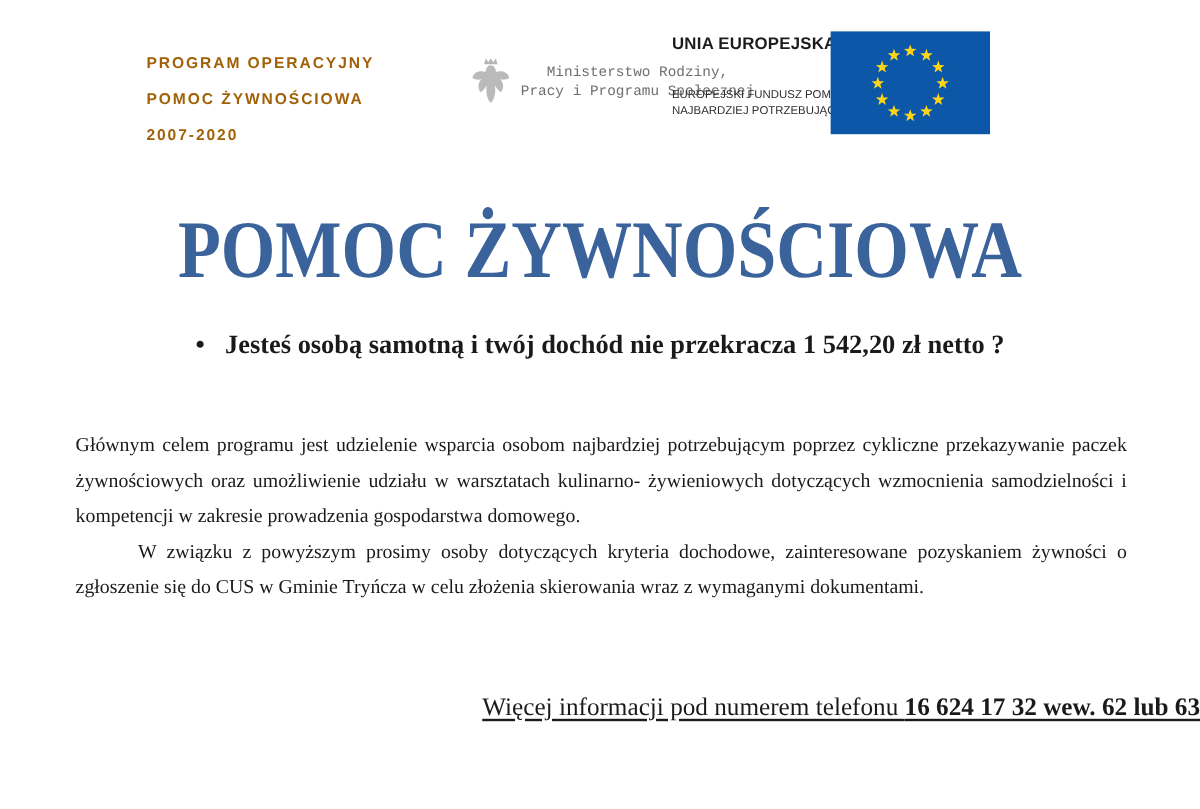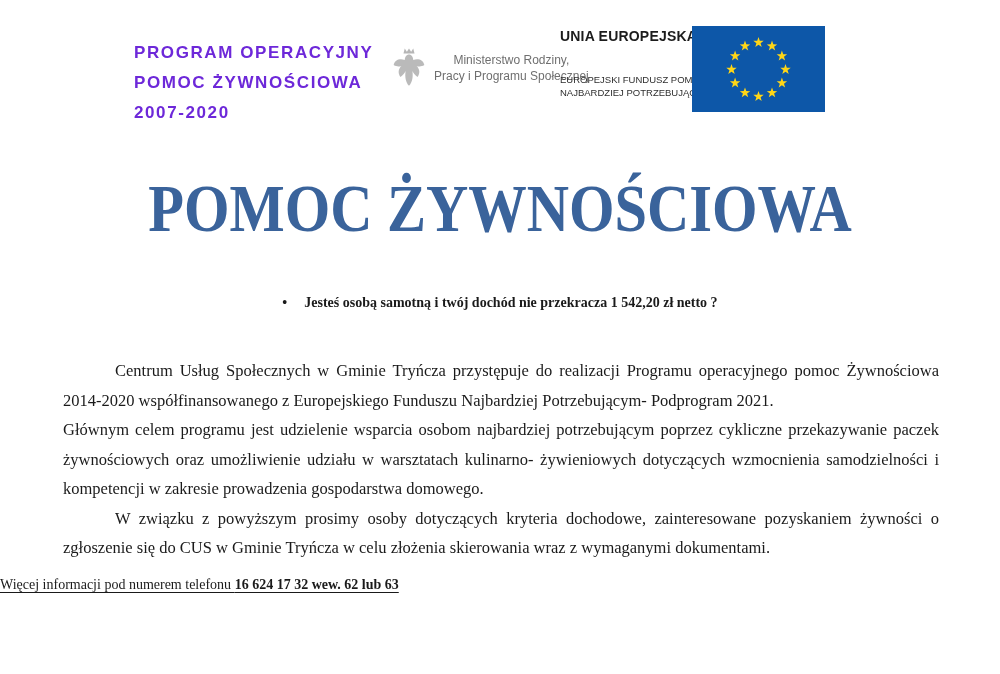--- a/index.html
+++ b/index.html
@@ -9,32 +9,31 @@
     background:#ffffff;
     font-family:"Liberation Serif", serif;
     color:#1a1a1a;
     overflow:hidden;
   }
 
   
   .program-logo{
     position:absolute;left:122px;top:38px;
     font-family:"Liberation Sans", sans-serif;
-    font-weight:bold;font-size:17px;line-height:30px;
-    letter-spacing:1.6px;color:#6d28d9;
+    font-weight:bold;font-size:13px;line-height:30px;
+    letter-spacing:1.6px;color:#a16207;
     white-space:nowrap;
-    margin-left:12px;
   }
   .ministry{
     position:absolute;left:392px;top:46px;
     display:flex;align-items:center;gap:8px;
   }
   .ministry .emblem{width:34px;height:44px;flex:0 0 auto;}
   .ministry-text{
-    font-family:Liberation Sans, sans-serif;
+    font-family:Liberation Mono, monospace;
     font-size:12px;line-height:16px;color:#6f6f6f;
     text-align:center;white-space:nowrap;
   }
   .eu-block{
     position:absolute;left:560px;top:28px;width:135px;
     font-family:"Liberation Sans", sans-serif;color:#1c1c1c;
   }
   .eu-title{font-weight:bold;font-size:14px;letter-spacing:.2px;white-space:nowrap;text-align:right;}
   .eu-fund{margin-top:29px;font-size:9.5px;line-height:13px;color:#2e2e2e;white-space:nowrap;}
   .eu-flag{position:absolute;left:692px;top:26px;width:133px;height:86px;display:block;}
@@ -47,41 +46,41 @@
   }
   .title-inner{
     display:inline-block;
     font-weight:bold;font-size:68px;line-height:72px;
     transform:scaleX(.86);transform-origin:center;
     white-space:nowrap;letter-spacing:0px;
   }
 
   
   .bullets{
-    position:absolute;top:290px;left:0;width:100%;
+    position:absolute;top:274px;left:0;width:100%;
     list-style:none;margin:0;padding:0;
     text-align:center;
-    font-weight:bold;font-size:14px;line-height:25px;
+    font-weight:bold;font-size:22px;line-height:25px;
   }
   .bullets li{margin:0 0 1px 0;}
   .bullets li::before{content:"\2022";margin-right:17px;}
 
   
   .body-text{
     position:absolute;left:63px;top:356px;width:876px;
     font-size:16.5px;line-height:29.5px;
     text-align:justify;
   }
   .body-text p{margin:0;}
   .body-text p.indent{text-indent:52px;}
 
   
   .footer{
     position:absolute;top:577px;left:0;width:100%;
-    text-align:left;font-size:14px;
+    text-align:right;font-size:21px;
   }
   .footer-inner{text-decoration:underline;text-underline-offset:3px;}
   .footer-inner b{font-weight:bold;}
 </style>
 </head>
 <body>
 
 <div class="page">
 
   <div class="program-logo">
@@ -134,21 +133,20 @@
 
   <div class="title">
     <span class="title-inner">POMOC ŻYWNOŚCIOWA</span>
   </div>
 
   <ul class="bullets">
     <li>Jesteś osobą samotną i twój dochód nie przekracza 1 542,20 zł netto ?</li>
   </ul>
 
   <div class="body-text">
-    <p class="indent">Centrum Usług Społecznych w Gminie Tryńcza przystępuje do realizacji Programu operacyjnego pomoc Żywnościowa 2014-2020 współfinansowanego z Europejskiego Funduszu Najbardziej Potrzebującym- Podprogram 2021.</p>
     <p>Głównym celem programu jest udzielenie wsparcia osobom najbardziej potrzebującym poprzez cykliczne przekazywanie paczek żywnościowych oraz umożliwienie udziału w warsztatach kulinarno- żywieniowych dotyczących wzmocnienia samodzielności i kompetencji w zakresie prowadzenia gospodarstwa domowego.</p>
     <p class="indent">W związku z powyższym prosimy osoby dotyczących kryteria dochodowe, zainteresowane pozyskaniem żywności o zgłoszenie się do CUS w Gminie Tryńcza w celu złożenia skierowania wraz z wymaganymi dokumentami.</p>
   </div>
 
   <div class="footer">
     <span class="footer-inner">
       <span>Więcej informacji pod numerem telefonu </span><b>16 624 17 32 wew. 62 lub 63</b>
     </span>
   </div>
 

